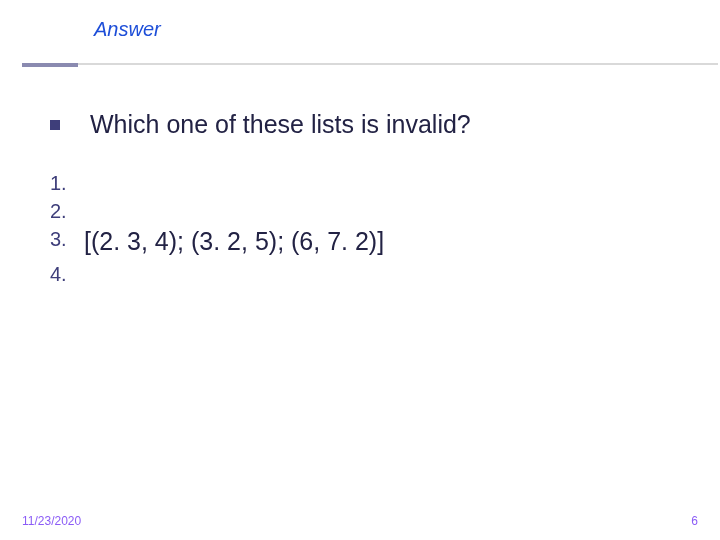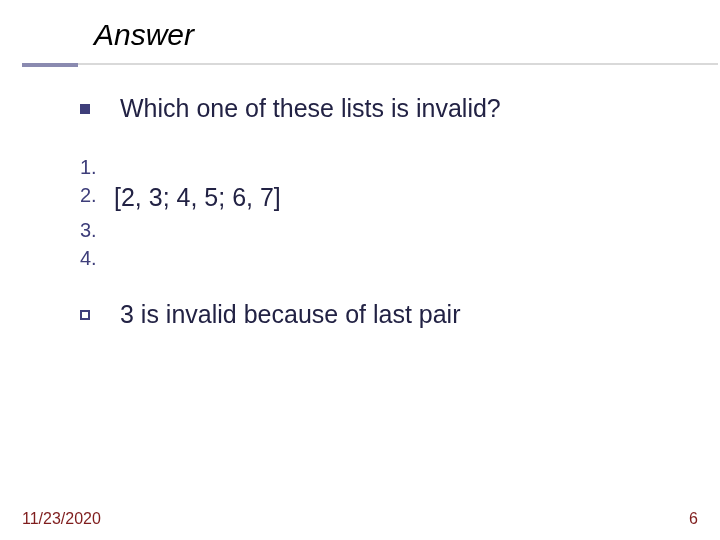--- a/index.html
+++ b/index.html
@@ -8,22 +8,22 @@
     height: 540px;
     background: #ffffff;
     font-family: Verdana, Geneva, sans-serif;
     position: relative;
     overflow: hidden;
   }
   .title-area {
     padding: 18px 0 0 94px;
   }
   .title {
-    font-size: 30px;
-    color: #000000;
+    font-size: 20px;
+    color: #1d4ed8;
     font-style: italic;
     font-weight: normal;
   }
   .accent-bar {
     position: absolute;
     left: 22px;
     top: 63px;
     width: 56px;
     height: 4px;
     background: #8a8ab0;
@@ -31,24 +31,23 @@
   .underline-bar {
     position: absolute;
     left: 78px;
     top: 63px;
     width: 640px;
     height: 2px;
     background: #d9d9d9;
   }
   .content {
     position: absolute;
-    top: 92px;
+    top: 108px;
     left: 50px;
     right: 24px;
-    margin-left: 30px;
   }
   .row {
     display: flex;
     align-items: flex-start;
     margin-bottom: 8px;
   }
   .bullet-sq {
     width: 10px;
     height: 10px;
     background: #3e3e7a;
@@ -83,22 +82,22 @@
   .answer-block {
     margin-top: 28px;
   }
   .footer {
     position: absolute;
     bottom: 12px;
     left: 22px;
     right: 22px;
     display: flex;
     justify-content: space-between;
-    font-size: 16px;
-    color: #7f1d1d;
+    font-size: 12px;
+    color: #8b5cf6;
     font-family: Arial, sans-serif;
   }
 </style>
 </head>
 <body>
 
 <div class="title-area">
   <div class="title">Answer</div>
 </div>
 <div class="accent-bar"></div>
@@ -110,35 +109,29 @@
     <div class="bullet-sq"></div>
     <div class="body-text">Which one of these lists is invalid?</div>
   </div>
 
   <div class="list-block">
     <div class="row">
       <div class="num">1.</div>
     </div>
     <div class="row">
       <div class="num">2.</div>
-      <div class="body-text">[2, 3; 4, 5; 6, 7]</div>
     </div>
     <div class="row">
       <div class="num">3.</div>
+      <div class="body-text">[(2. 3, 4); (3. 2, 5); (6, 7. 2)]</div>
     </div>
     <div class="row">
       <div class="num">4.</div>
     </div>
   </div>
 
-  <div class="answer-block">
-    <div class="row">
-      <div class="bullet-sq outline"></div>
-      <div class="body-text">3 is invalid because of last pair</div>
-    </div>
-  </div>
 
 </div>
 
 <div class="footer">
   <span>11/23/2020</span>
   <span>6</span>
 </div>
 
 </body></html>

